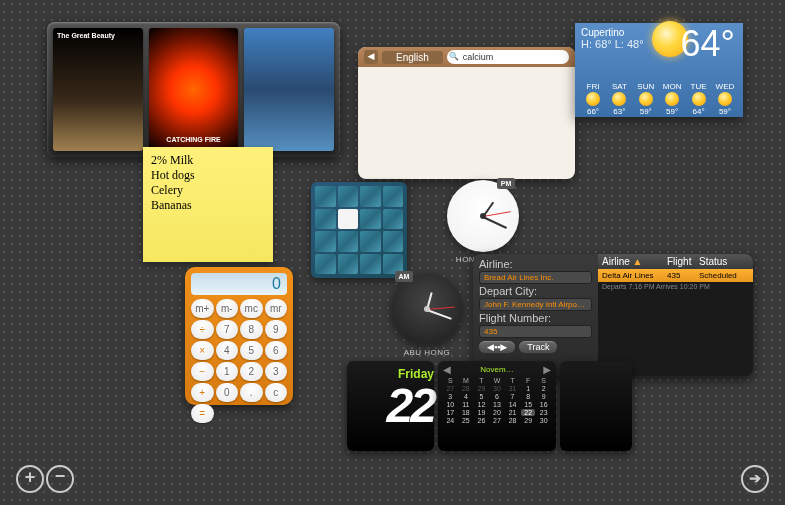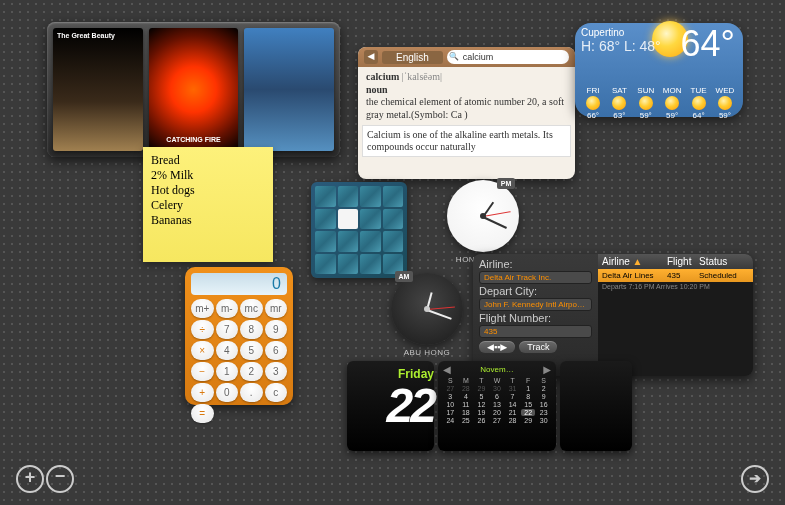--- a/index.html
+++ b/index.html
@@ -29,24 +29,24 @@
 #dict-lang{background:#8a6642;color:#fff;padding:1px 14px;border-radius:3px;font-size:10px}
 #dict-search{flex:1;background:#fff;border-radius:9px;height:14px;font-size:9px;padding:0 6px 0 16px;color:#333;line-height:14px;position:relative}
 #dict-search::before{content:"🔍";position:absolute;left:3px;font-size:8px}
 #dict-body{padding:4px 8px;font-size:10px;color:#333;font-family:Georgia,serif}
 #dict-word{font-weight:bold}
 #dict-pron{color:#888}
 #dict-pos{font-weight:bold;margin-top:2px}
 #dict-def{line-height:13px}
 #dict-example{background:#fff;margin:4px -4px 0;padding:3px 4px;border:1px solid #ddd;font-size:10px;line-height:12px}
 
-#weather{left:575px;top:23px;width:168px;height:94px;background:linear-gradient(#5a8fca,#3a6fa8);border-radius:16px;box-shadow:0 4px 12px rgba(0,0,0,.5);color:#fff;padding:4px 6px;box-sizing:border-box;position:relative}
+#weather{left:575px;top:23px;width:168px;height:94px;background:linear-gradient(#5a8fca,#3a6fa8);border-radius:0;box-shadow:0 4px 12px rgba(0,0,0,.5);color:#fff;padding:4px 6px;box-sizing:border-box;position:relative}
 #weather-sun{position:absolute;right:55px;top:-2px;width:36px;height:36px;border-radius:50%;background:radial-gradient(circle at 40% 35%,#fff7c8,#ffd840 40%,#ffaa10);box-shadow:0 0 8px rgba(255,200,80,.8)}
 #weather-city{font-size:10px;line-height:11px}
-#weather-hl{font-size:14px;opacity:.85}
+#weather-hl{font-size:11px;opacity:.85}
 #weather-temp{position:absolute;right:8px;top:0;font-size:36px;font-weight:200}
 #weather-days{display:flex;justify-content:space-between;margin-top:32px}
 .wday{text-align:center;font-size:8px;width:24px}
 .wday .sun{width:14px;height:14px;margin:1px auto;border-radius:50%;background:radial-gradient(circle at 40% 35%,#fff2b0,#ffcc30 45%,#ff9900)}
 
 #tile{left:311px;top:182px;width:96px;height:96px;background:linear-gradient(135deg,#2a5a7a,#1a4a5a);border-radius:6px;box-shadow:0 3px 8px rgba(0,0,0,.5);display:grid;grid-template-columns:repeat(4,1fr);gap:2px;padding:4px;box-sizing:border-box}
 .tcell{background:linear-gradient(135deg,#3a8aa0,#2a6a80,#4a9ab0);border-radius:2px}
 .tcell.empty{background:#f5f5f5}
 
 .wclock{width:80px;text-align:center}
@@ -110,21 +110,20 @@
   <div class="poster" id="p1">
       <div class="ptitle">The Great Beauty</div>
     </div>
   <div class="poster" id="p2">
       <div class="ptitle">CATCHING FIRE</div>
     </div>
   <div class="poster" id="p3"></div>
 </div>
 
 <div id="sticky" class="widget">
-  <div>Bread</div>
   <div>2% Milk</div>
   <div>Hot dogs</div>
   <div>Celery</div>
   <div>Bananas</div>
 </div>
 
 <div id="calc" class="widget">
   <div id="calc-disp">0</div>
   <div id="calc-grid">
       <div class="ckey">m+</div>
@@ -150,27 +149,20 @@
       <div class="ckey op">=</div>
     </div>
 </div>
 
 <div id="dict" class="widget">
   <div id="dict-bar">
     <div id="dict-back">◀</div>
     <div id="dict-lang">English</div>
     <div id="dict-search">calcium</div>
   </div>
-  <div id="dict-body">
-    <span id="dict-word">calcium</span>
-    <span id="dict-pron">|ˈkalsēəm|</span>
-    <div id="dict-pos">noun</div>
-    <div id="dict-def">the chemical element of atomic number 20, a soft gray metal.(Symbol: Ca )</div>
-    <div id="dict-example">Calcium is one of the alkaline earth metals. Its compounds occur naturally</div>
-  </div>
 </div>
 
 <div id="weather" class="widget">
   <div id="weather-sun"></div>
   <div id="weather-city">Cupertino</div>
   <div id="weather-hl">H: 68° L: 48°</div>
   <div id="weather-temp">64°</div>
   <div id="weather-days">
       <div class="wday">
         <div>FRI</div>
@@ -243,21 +235,21 @@
     <div class="hand s" style="transform:rotate(-5deg)"></div>
     <div class="clkcenter"></div>
   </div>
   <div class="clklabel">ABU HONG</div>
 </div>
 
 <div id="flight" class="widget">
   <div id="flight-form">
     <div class="frow">
         <div class="flabel">Airline:</div>
-        <div class="fval">Delta Air Track Inc.</div>
+        <div class="fval">Bread Air Lines Inc.</div>
       </div>
     <div class="frow">
         <div class="flabel">Depart City:</div>
         <div class="fval">John F. Kennedy Intl Airport, I</div>
       </div>
     <div class="frow">
         <div class="flabel">Flight Number:</div>
         <div class="fval">435</div>
       </div>
     <div id="flight-btns">

